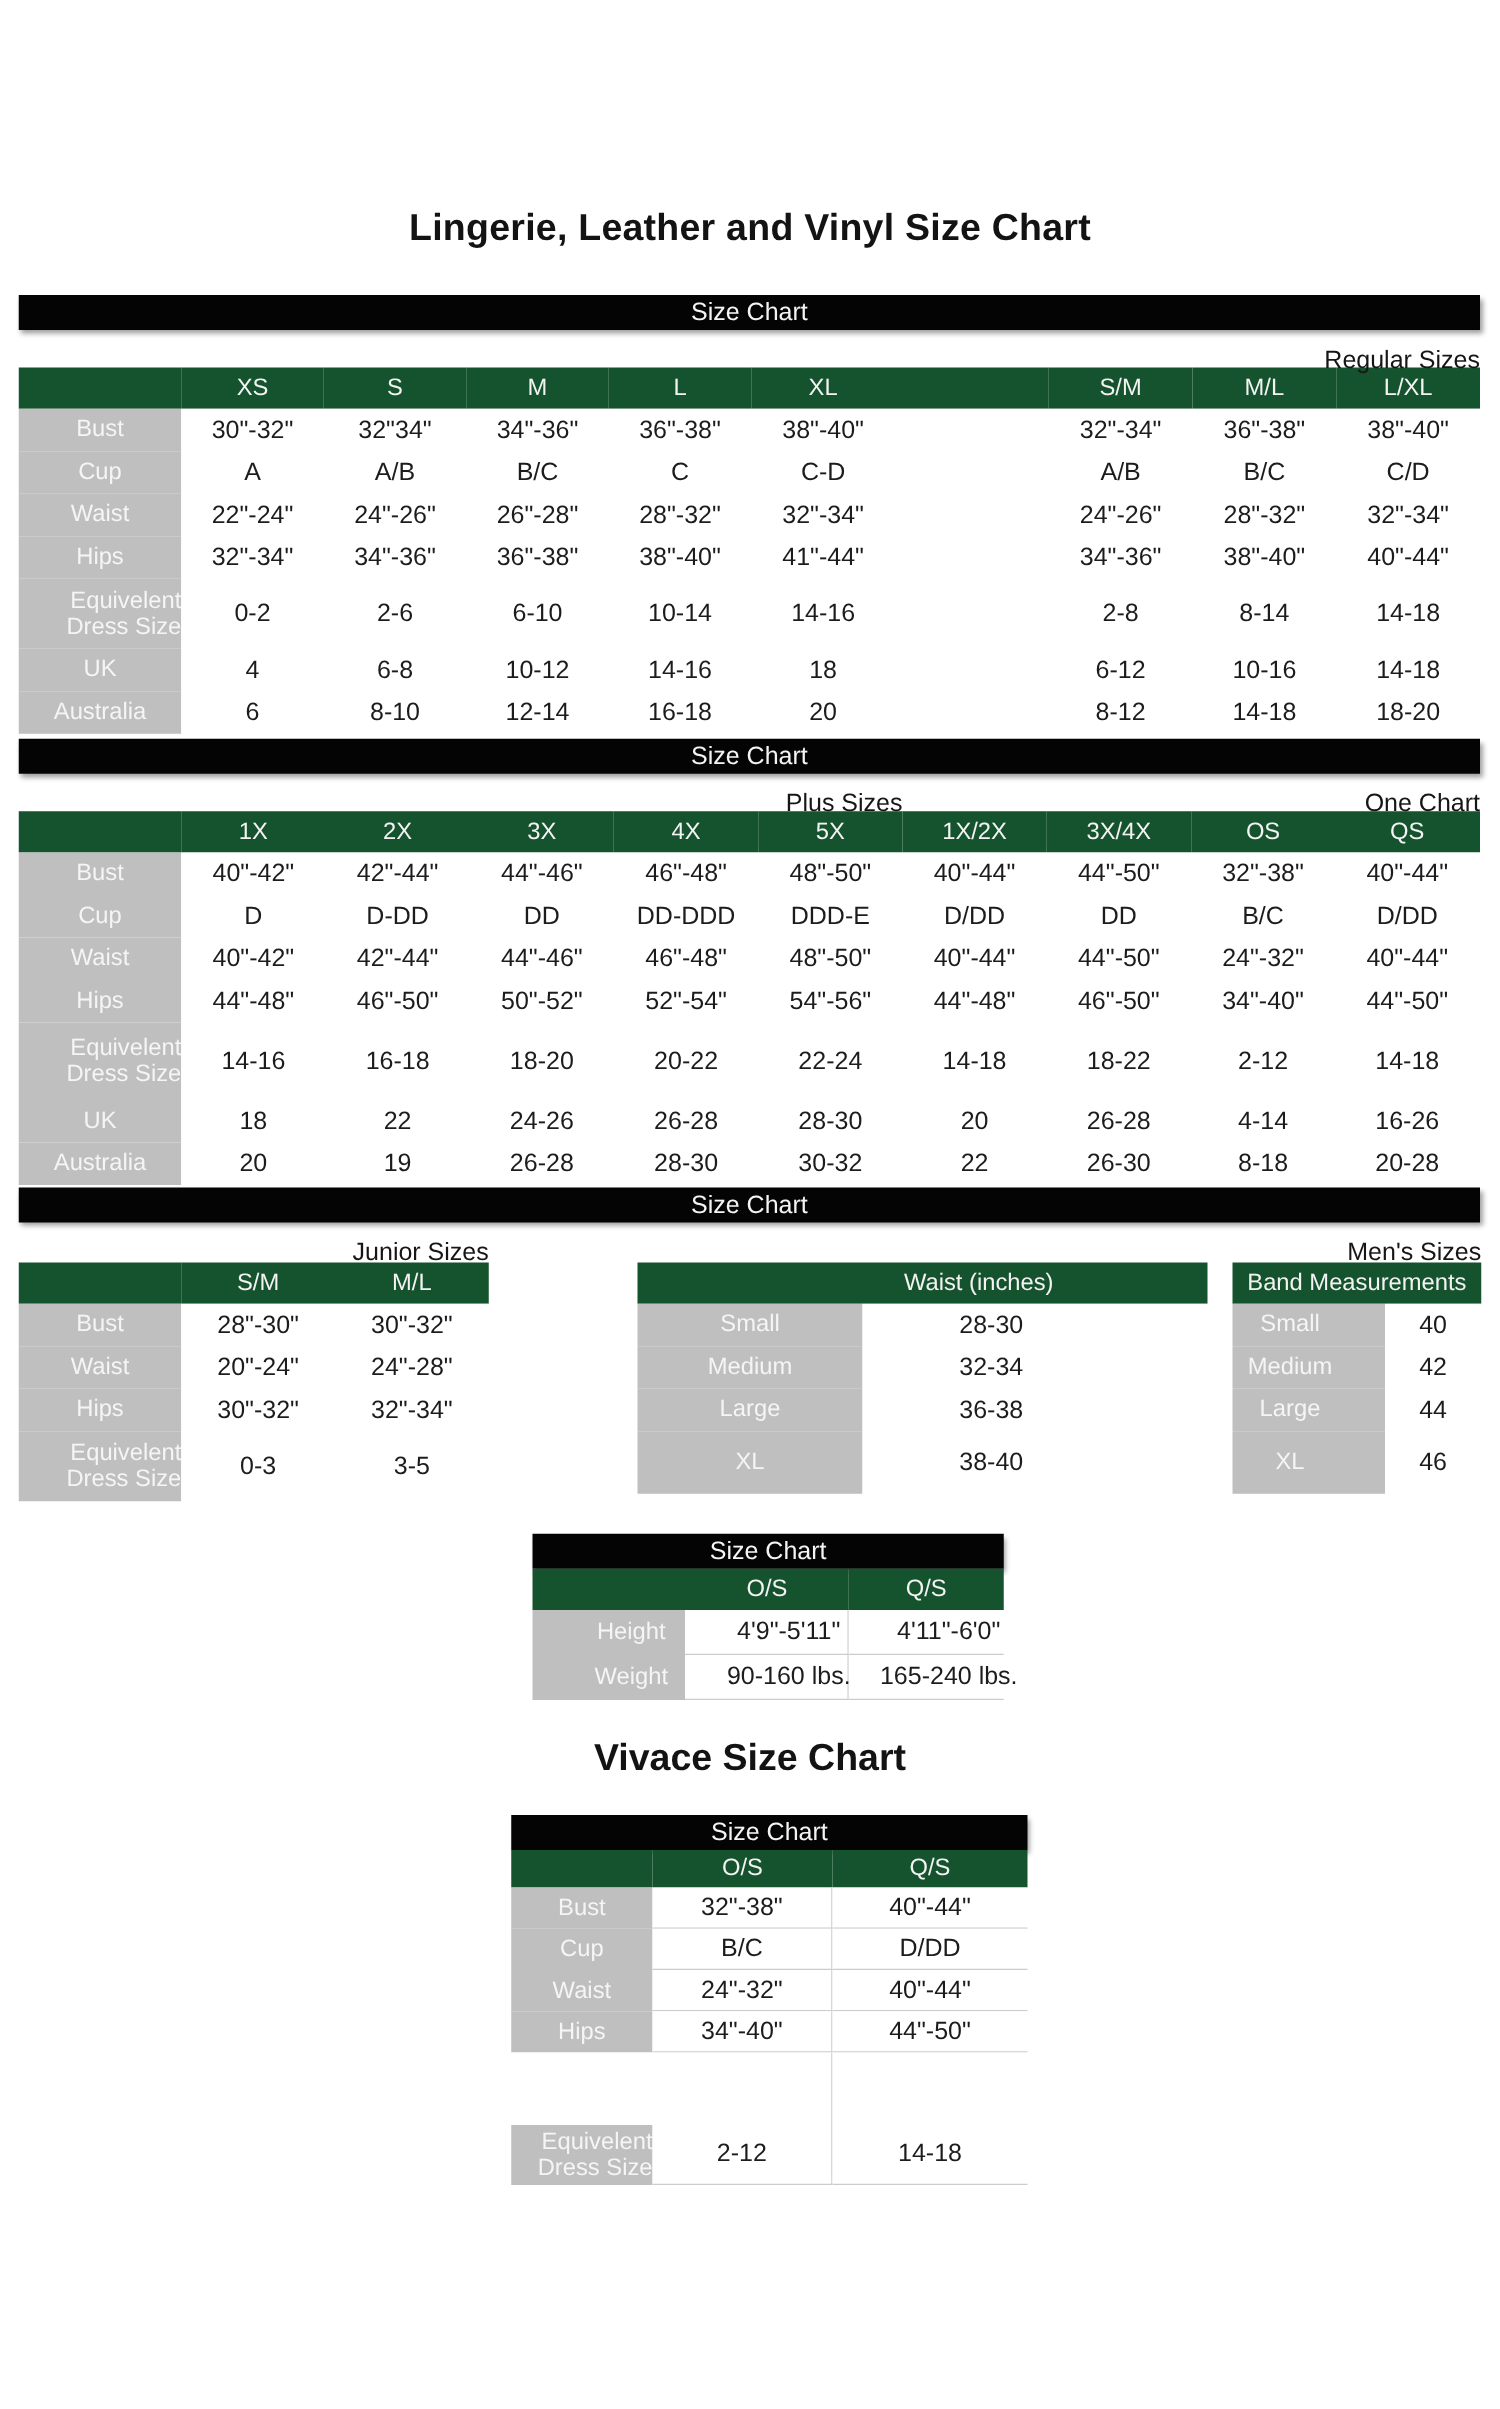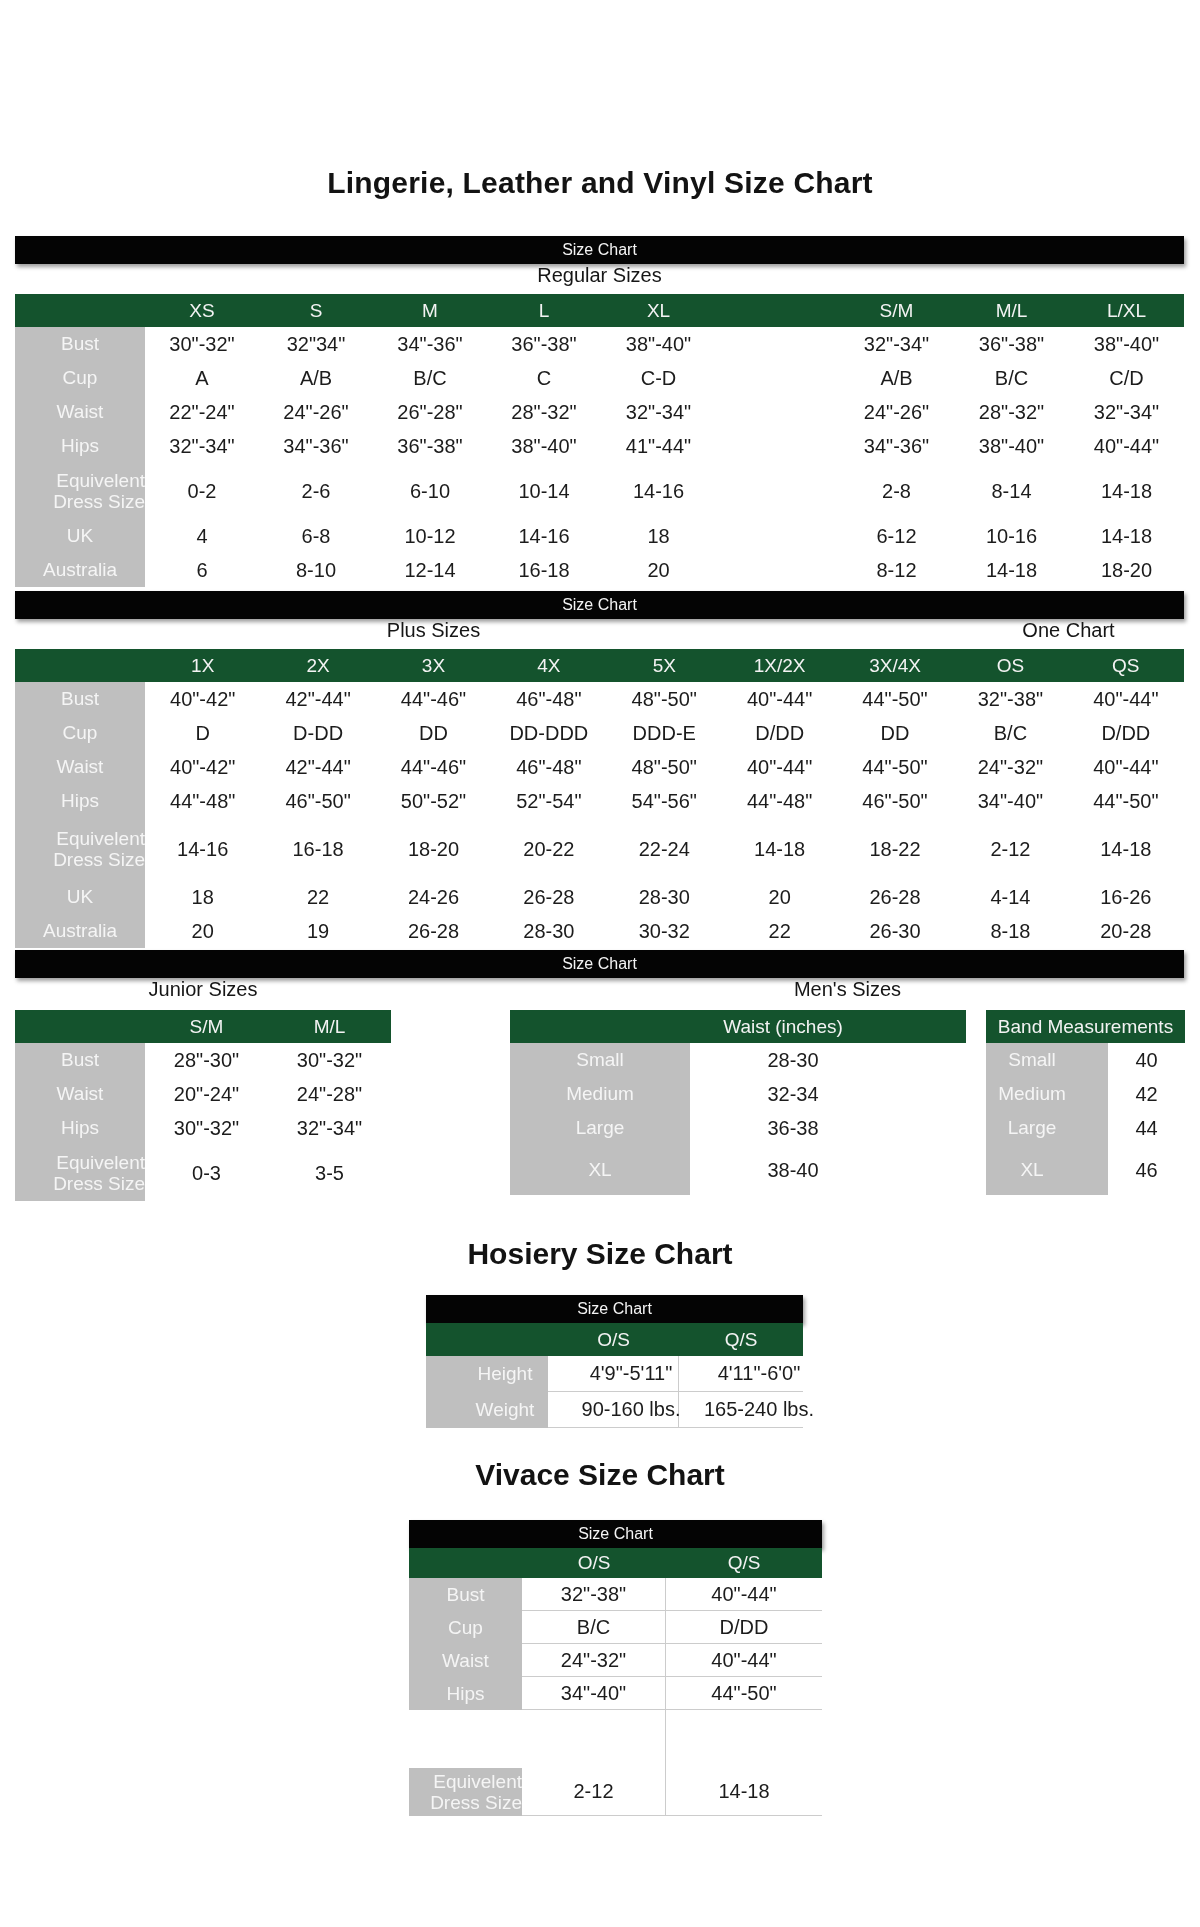--- a/index.html
+++ b/index.html
@@ -7,29 +7,29 @@
     width:1200px;height:1927px;background:#ffffff;
     font-family:"Liberation Sans", sans-serif;color:#1e1e1e;
     overflow:hidden;position:relative;
   }
   .page-title{
     margin:0;padding-top:166px;height:32px;
     text-align:center;font-size:30px;font-weight:bold;color:#131313;letter-spacing:.2px;
   }
   .sec{margin-left:15px;width:1169px;}
   .bar{
-    height:28px;background:#040404;color:#f4f4f4;font-size:16px;
+    height:28px;background:#040404;color:#f4f4f4;font-size:20px;
     display:flex;align-items:center;justify-content:center;
     box-shadow:2px 3px 4px rgba(0,0,0,.38);
   }
   .bar1{margin-top:38px;}
   .bar2{margin-top:4px;}
   .bar3{margin-top:2px;}
   .subrow{height:30px;position:relative;font-size:20px;color:#161616;}
-  .subrow .ctr{position:absolute;top:0;text-align:center;}
+  .subrow .ctr{position:absolute;top:13px;text-align:right;}
   .pos-regular{left:0;width:1169px;}
   .pos-plus{left:130px;width:577px;}
   .pos-one{right:0;width:231px;}
   .subrow3{height:32px;}
   .pos-junior{left:0;width:376px;}
   .pos-mens{left:495px;width:675px;}
 
   .grid{display:grid;}
   .hc{background:#14532d;color:#f3f3f3;font-size:19px;height:33px;
       display:flex;align-items:center;justify-content:center;}
@@ -304,21 +304,20 @@
           <div class="rl last">XL</div>
           <div class="dc waist last">38-40</div>
           <div class="gapcell last"></div>
           <div class="rl band last">XL</div>
           <div class="dc last">46</div>
         </div>
     </div>
 
   </div>
 
-  <h2 class="chart-heading">Hosiery Size Chart</h2>
   <div class="smalltable hos">
     <div class="bar">
       <span>Size Chart</span>
     </div>
     <div class="grid t-hos lined">
         <div class="hc"></div>
         <div class="hc">O/S</div>
         <div class="hc">Q/S</div>
         <div class="rl">Height</div>
         <div class="dc c0">4'9"-5'11"</div>

